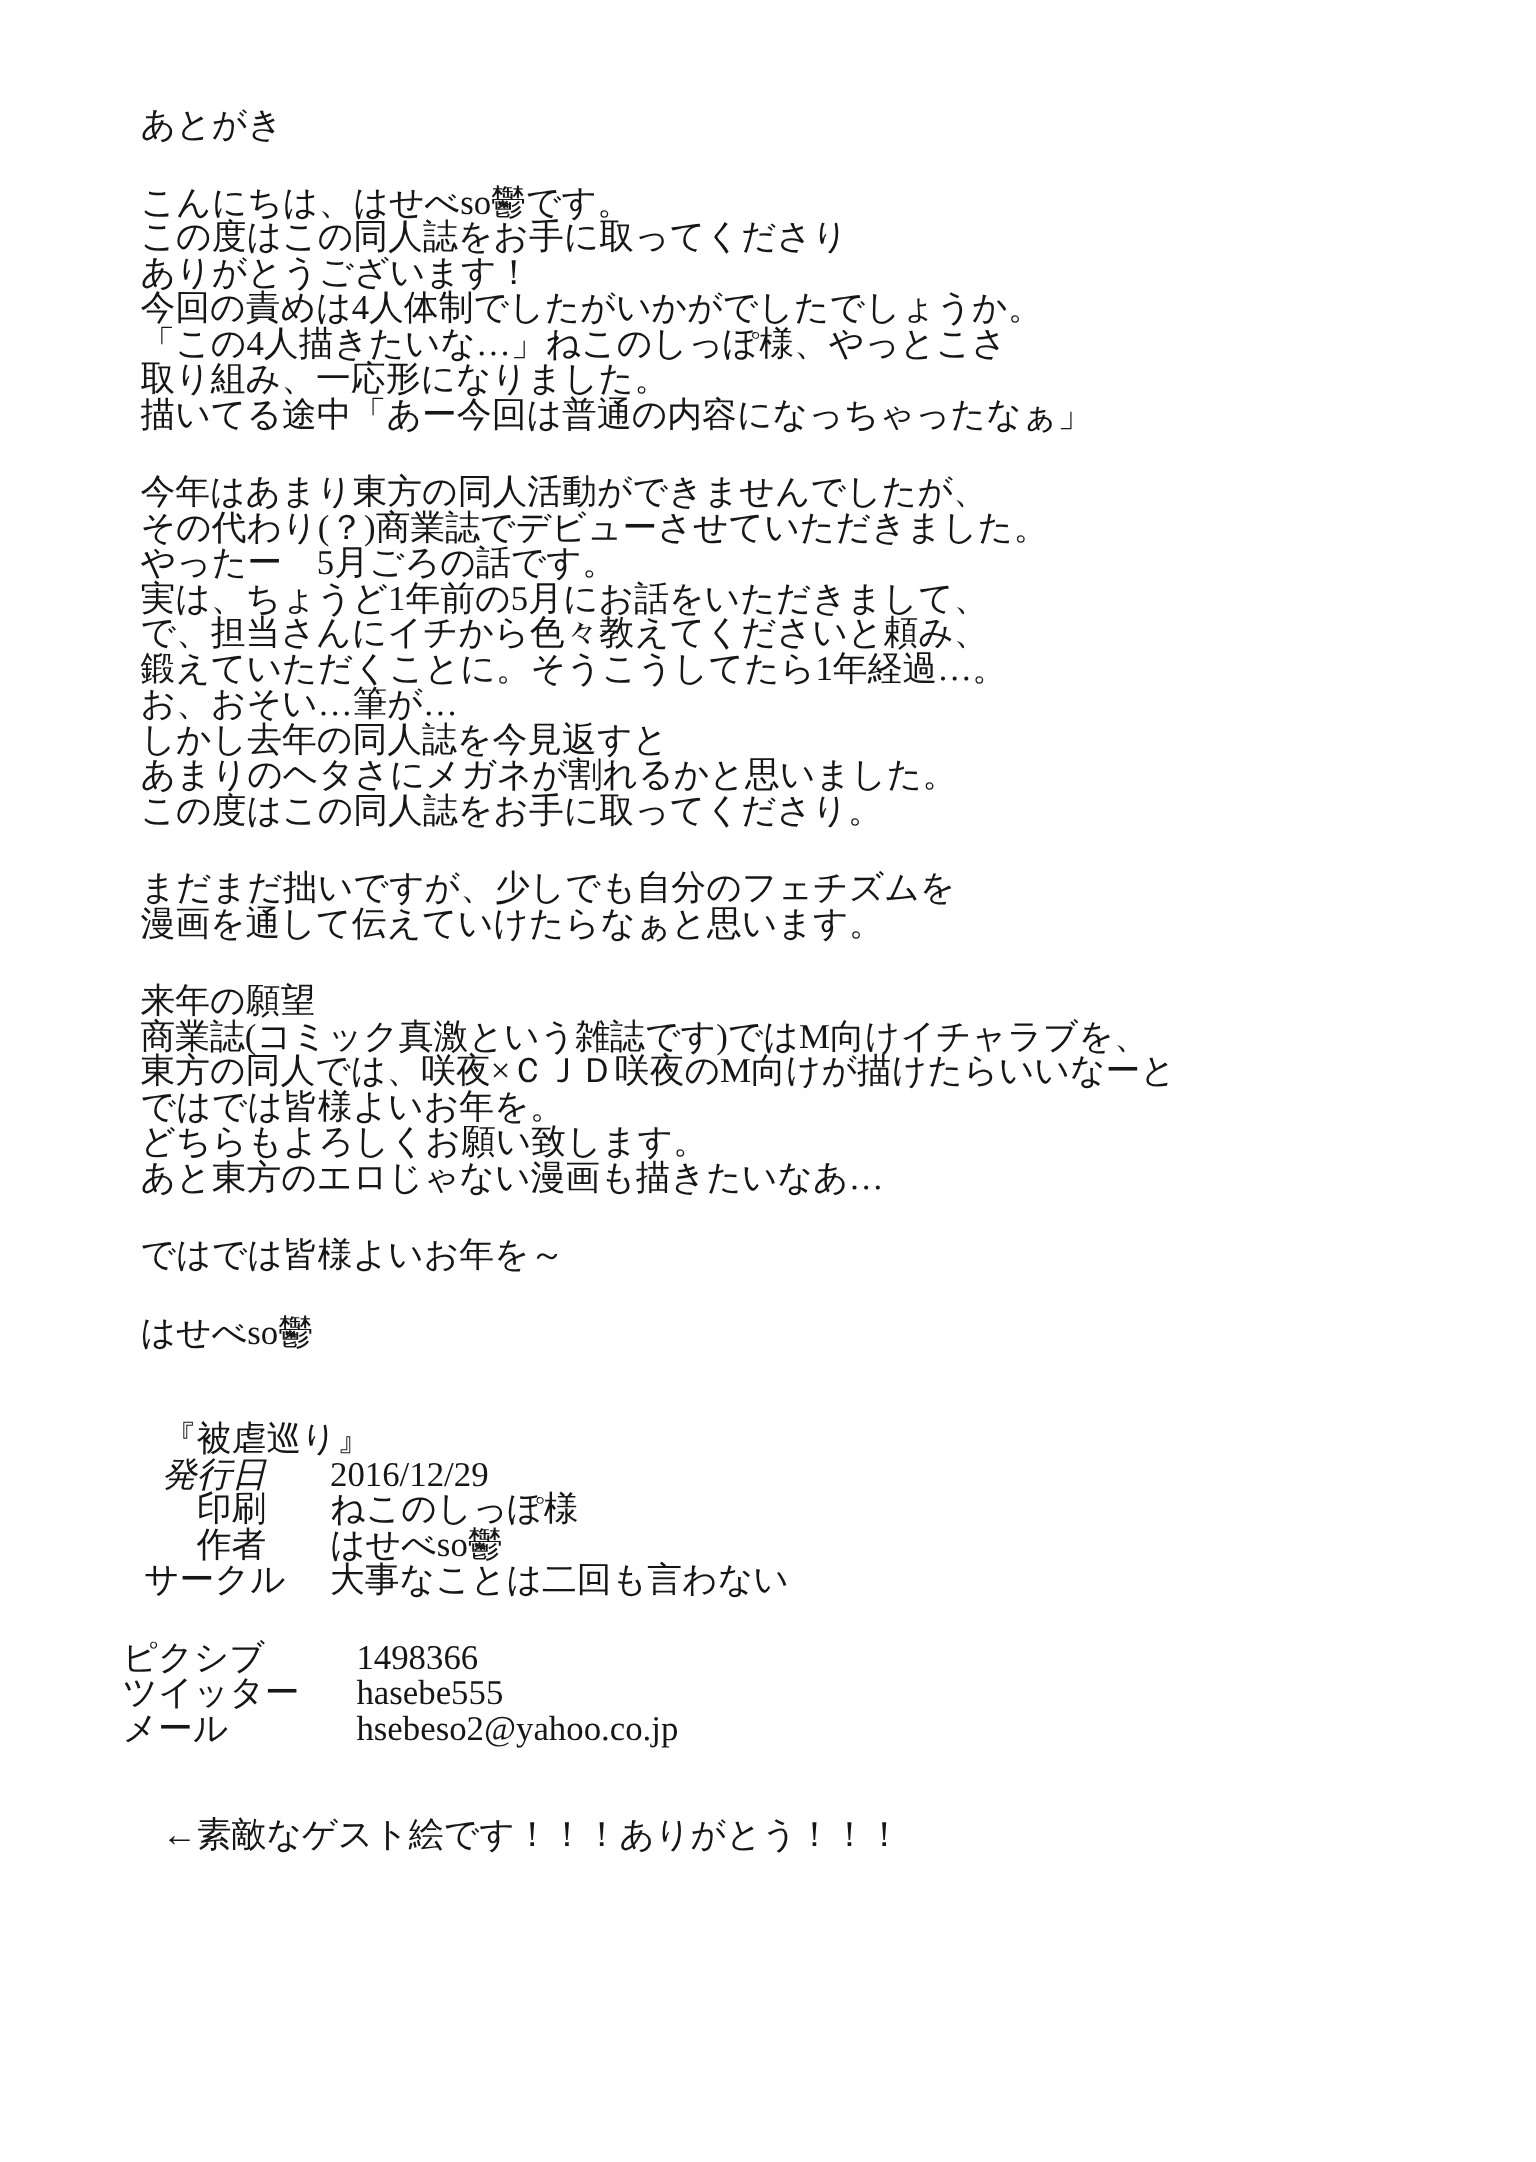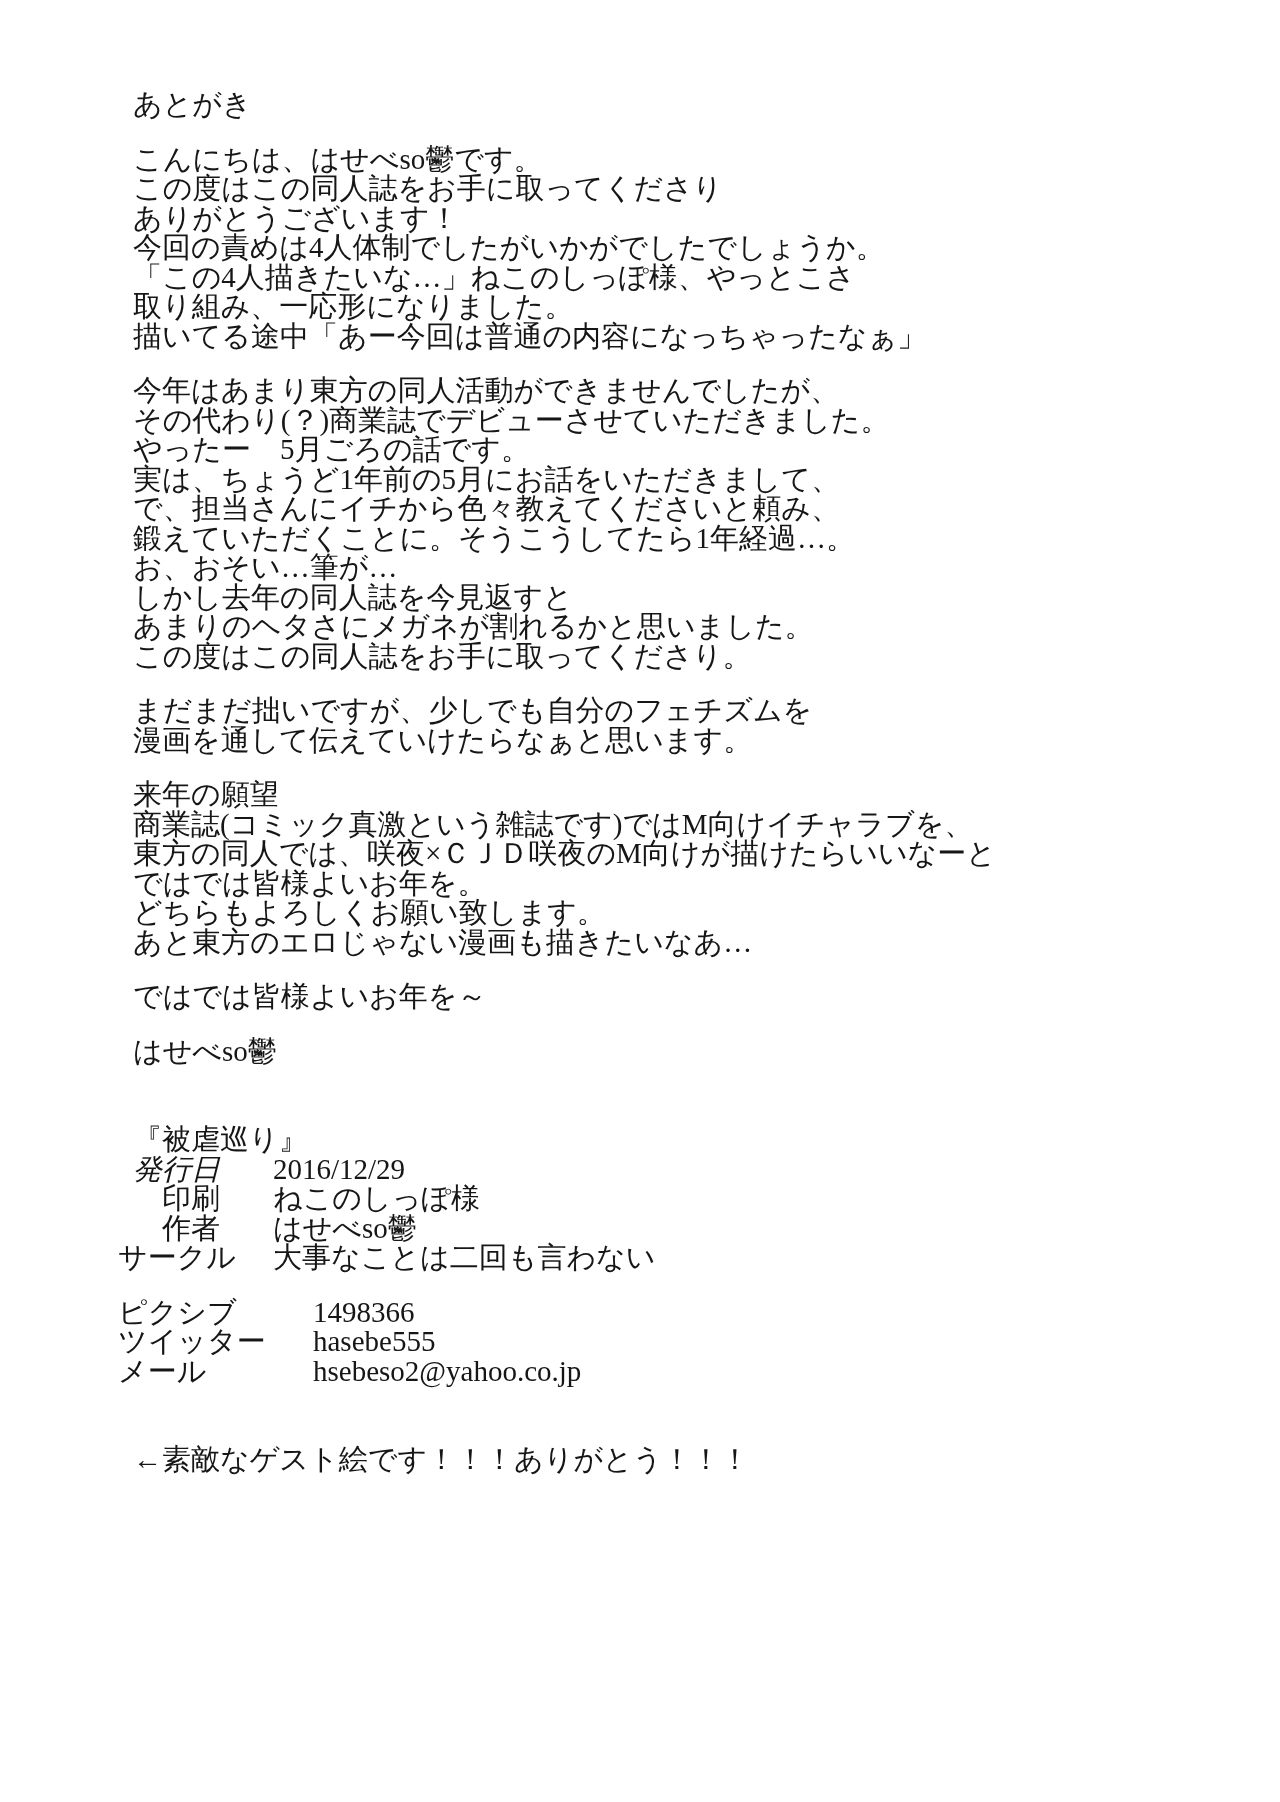--- a/index.html
+++ b/index.html
@@ -8,32 +8,32 @@
     height: 1802px;
     background: #ffffff;
     color: #161616;
     font-family: "Liberation Serif", "DejaVu Serif", serif;
     position: relative;
     overflow: hidden;
   }
   .content {
     position: absolute;
     top: 90px;
-    left: 118px;
+    left: 102px;
     width: 1100px;
   }
   .line {
     font-size: 29px;
     line-height: 29.5px;
     height: 29.5px;
     white-space: pre;
   }
   .indent { padding-left: 15px; }
-  .para { margin-top: 25px; }
-  .gap2  { margin-top: 59px; }
+  .para { margin-top: 35px; }
+  .gap2  { margin-top: 59px; margin-left: 18px; }
   .c-label {
     display: inline-block;
     width: 155px;
     box-sizing: border-box;
     vertical-align: top;
   }
   .pl15 { padding-left: 15px; font-style: italic; }
   .pl44 { padding-left: 44px; }
   .k-label {
     display: inline-block;

